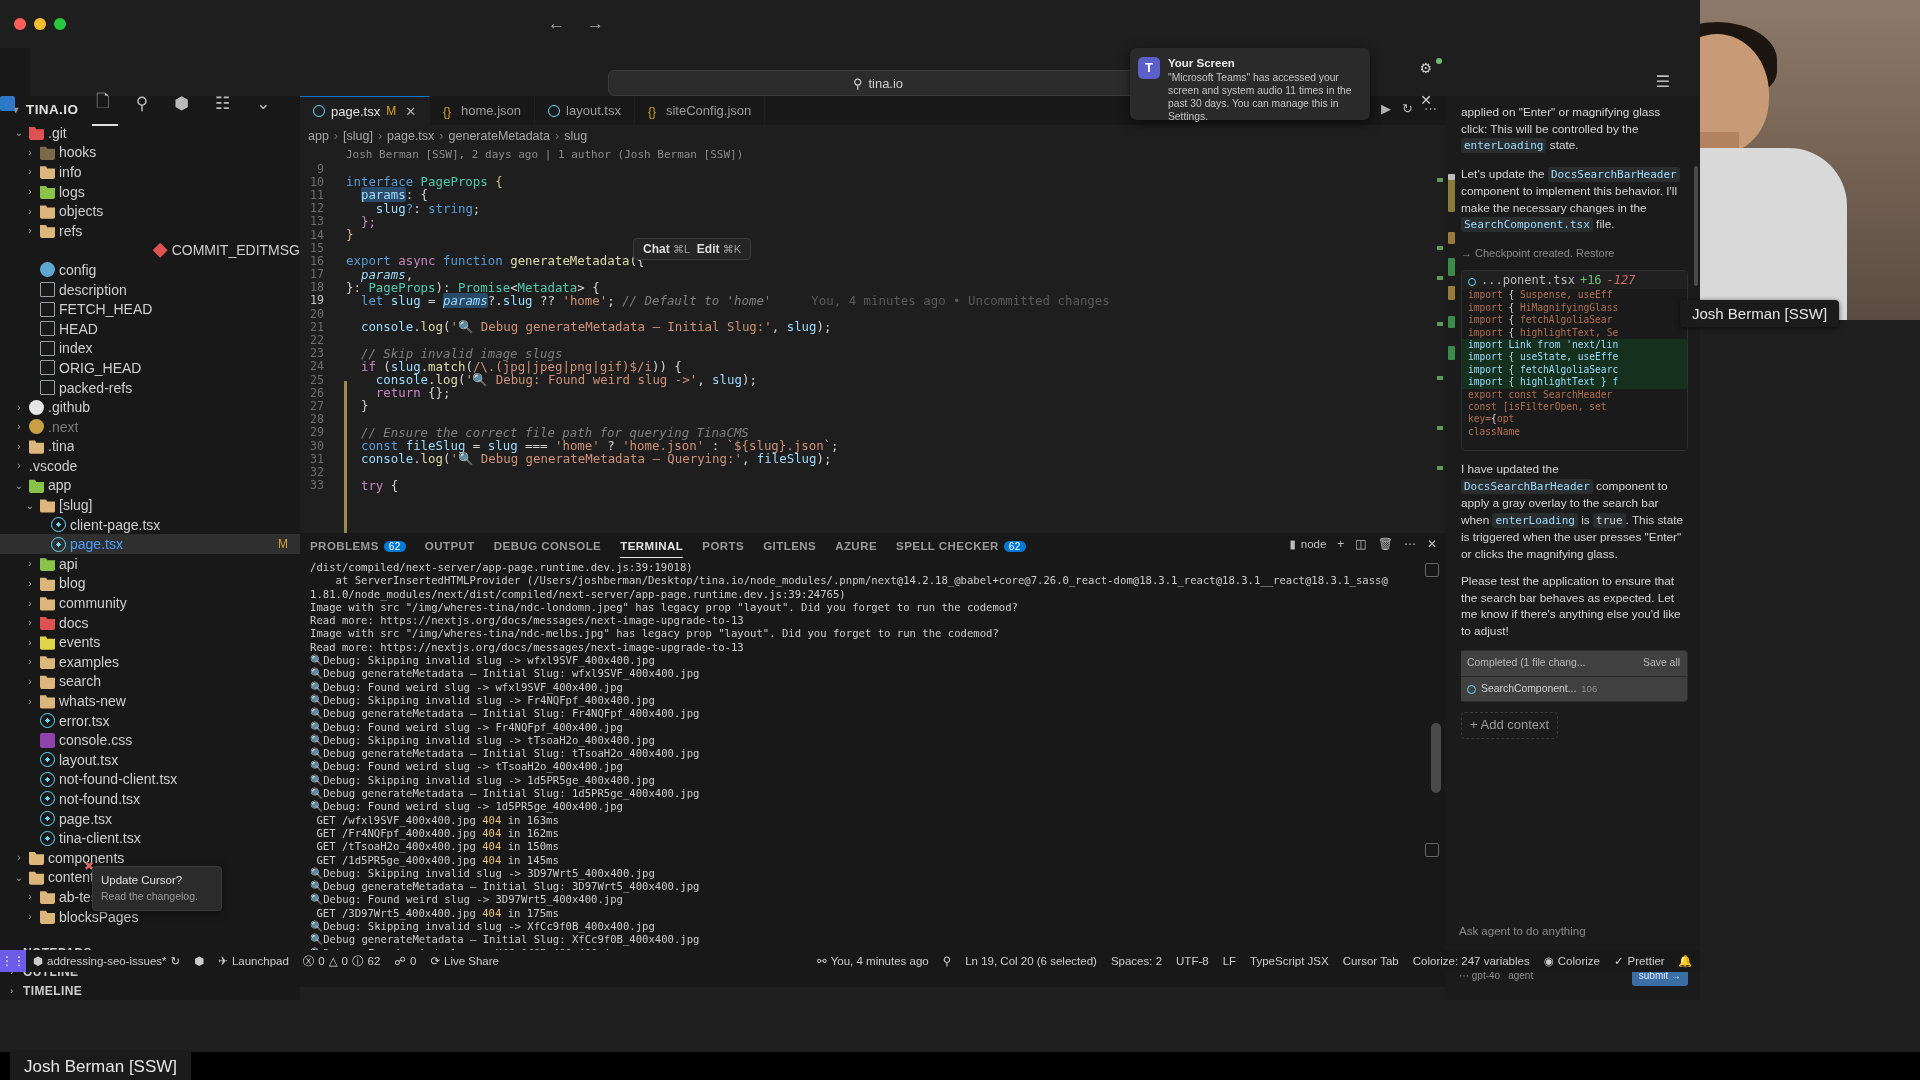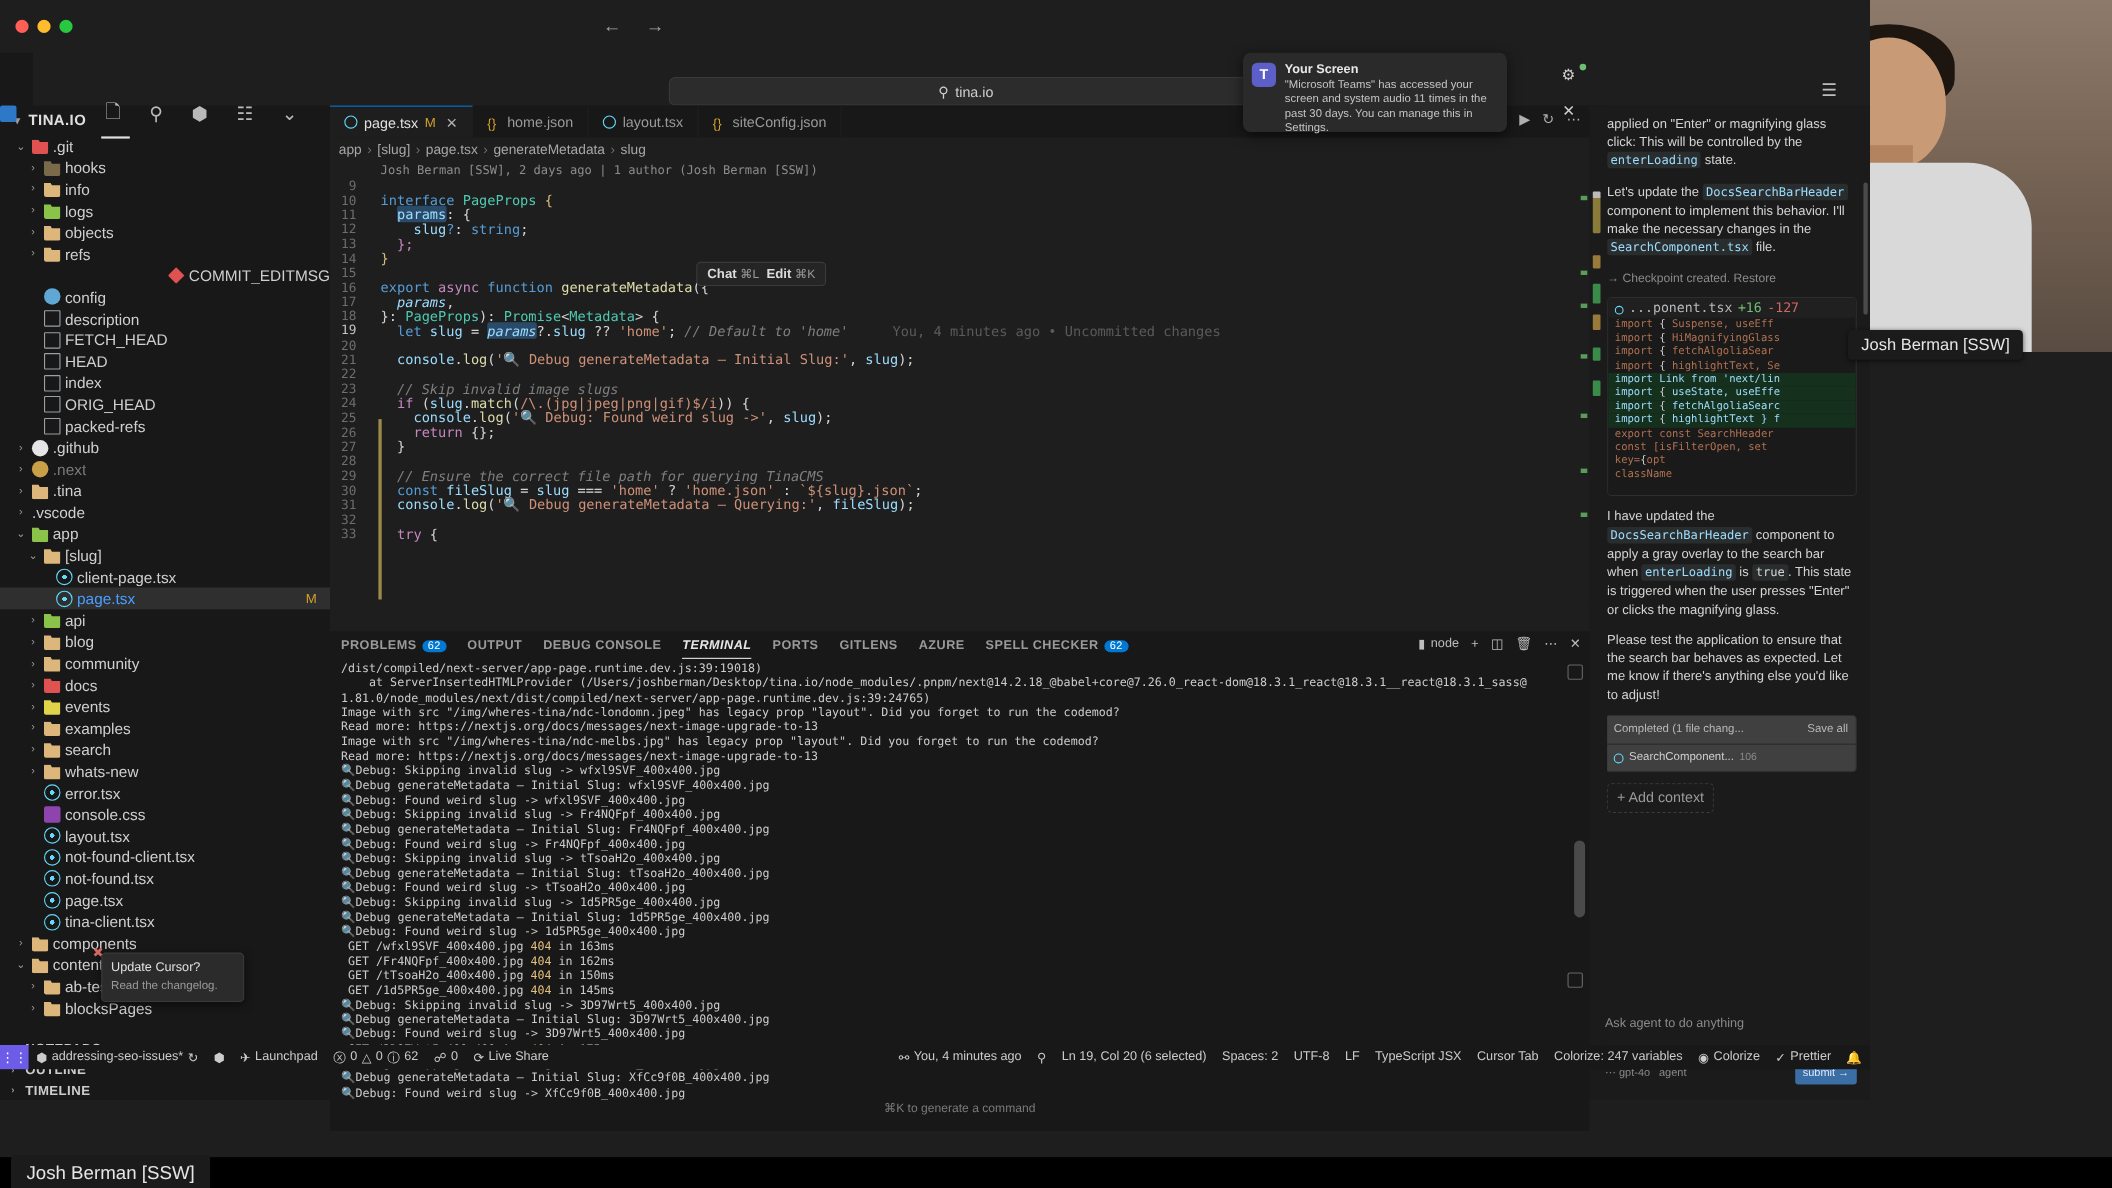--- a/index.html
+++ b/index.html
@@ -171,27 +171,27 @@
     font-family:"Liberation Sans",sans-serif;
   }
   .chat-hint b{font-weight:bold;}
   .chat-hint .k{color:#9a9a9a; font-size:11px;}
 
   
   .scroll-marks{position:absolute; right:2px; top:30px; width:6px; height:390px;}
   .scroll-marks i{position:absolute; right:0; width:6px; height:4px; display:block;}
 
   
-  .panel { position:absolute; left:300px; top:574px; width:1145px; height:454px; background:#181818; }
+  .panel { position:absolute; left:300px; top:533px; width:1145px; height:454px; background:#181818; }
   .panel-tabs {
     height:26px; display:flex; align-items:center; gap:19px; padding-left:10px;
     font-size:11.5px; font-weight:bold; letter-spacing:.45px; color:#9a9a9a;
   }
   .panel-tabs .pt { cursor:pointer; display:flex; align-items:center; gap:5px; position:relative; }
-  .panel-tabs .pt.active { color:#e6e6e6;font-style:italic; }
+  .panel-tabs .pt.active { color:#e6e6e6; }
   .panel-tabs .pt.active::after{content:'';position:absolute;left:0;right:0;bottom:-6px;height:1px;background:#e6e6e6;}
   .pill { background:#0078d4; color:#fff; border-radius:9px; padding:0 5px; font-size:10px; font-weight:normal; }
   .panel-right { position:absolute; right:8px; top:4px; display:flex; align-items:center; gap:11px; color:#bdbdbd; font-size:12px;}
   .panel-right .nodebtn{ display:flex;align-items:center;gap:5px; font-size:11.5px;}
   .term {
     position:absolute; left:10px; top:28px; width:1115px; height:400px; overflow:hidden;
     font-family:"DejaVu Sans Mono", monospace; font-size:10.6px; color:#cccccc; line-height:13.3px;
   }
   .term div{ white-space:pre; }
   .g{color:#23d18b;} .o{color:#e5c07b;} .w{color:#cccccc;}
@@ -212,21 +212,21 @@
   .ai-body p{ margin-bottom:11px; }
   .code-inline{ background:#2a2d2e; color:#9cdcfe; font-family:"DejaVu Sans Mono",monospace; font-size:11px; padding:1px 3px; border-radius:3px;}
   .code-inline.plain{ color:#d4d4d4; }
   .chk{ color:#8a8a8a; font-size:11px; margin:2px 0 9px 0;}
   .chk .restore{ color:#8a8a8a; }
   .diffbox{
     background:#1a1a1a; border:1px solid #2e2e2e; border-radius:4px; margin-bottom:10px; overflow:hidden;
     font-family:"DejaVu Sans Mono",monospace; font-size:9.6px; line-height:12.4px;
   }
   .diffhdr{ display:flex; align-items:flex-end; gap:5px; padding:3px 6px; color:#b8b8b8; font-size:12px; background:#202020;}
-  .diffhdr .plus{color:#6fbf73;} .diffhdr .minus{color:#d46666;}
+  .diffhdr .plus{color:#6fbf73;} .diffhdr .minus{color:#d46666;font-style:italic;}
   .dl{ padding:0 6px; white-space:nowrap; overflow:hidden;}
   .dl.add{ background:#15301c; }
   .diff-fade{ height:12px; background:linear-gradient(#1a1a1a,#1b1b1b);}
   .ai-left-rail{ position:absolute; left:0; top:0; width:16px; height:904px; background:#1b1b1b; }
   .rail-mark{ position:absolute; left:3px; width:7px; border-radius:1px;}
   .ai-completed{
     margin:6px 12px 0 14px; border:1px solid #2e2e2e; border-radius:4px; background:#404040;
     font-size:10.4px; color:#b8b8b8;
   }
   .ai-completed .top{ display:flex; align-items:center; justify-content:space-between; padding:4px 7px;}

